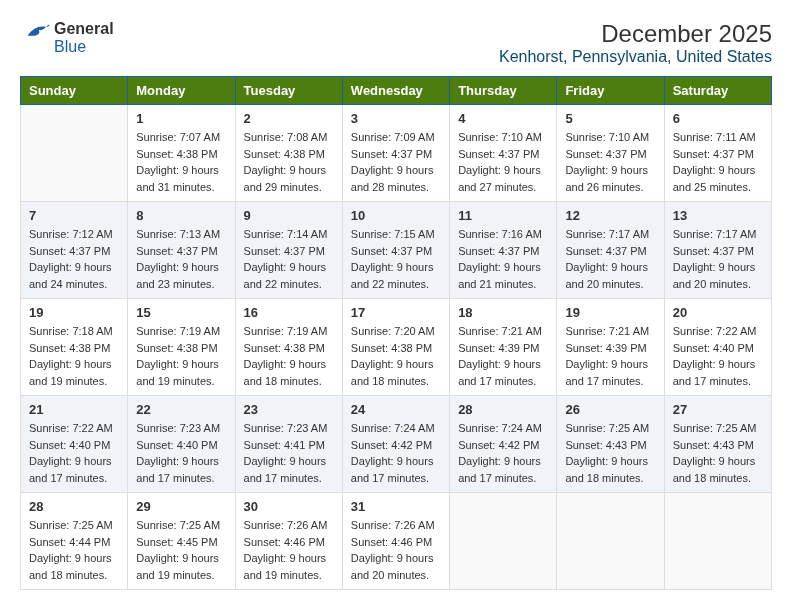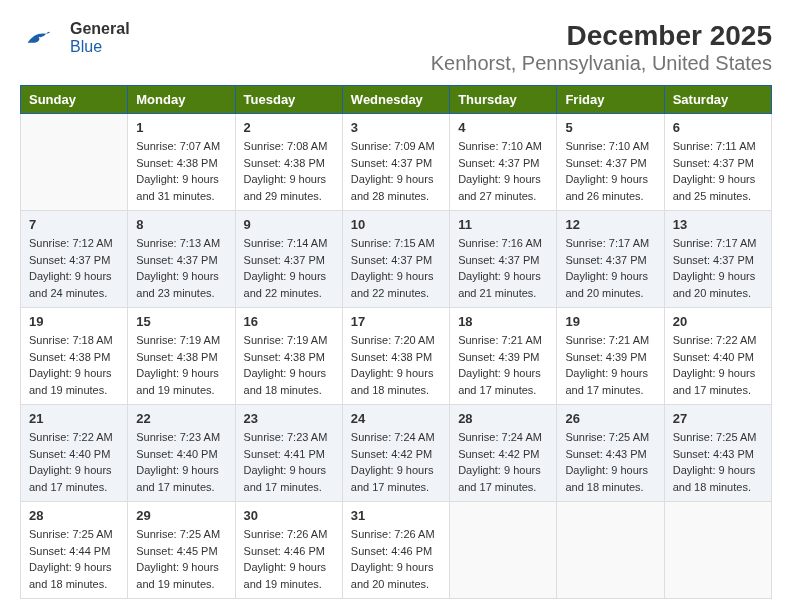--- a/index.html
+++ b/index.html
@@ -11,38 +11,38 @@
       padding: 20px;
     }
     .header {
       display: flex;
       align-items: flex-start;
       justify-content: space-between;
       margin-bottom: 10px;
     }
     .logo {
       display: flex;
-      align-items: flex-end;
-      gap: 20px;
+      align-items: flex-start;
+      gap: 4px;
     }
     .logo-bird {
       width: 30px;
       height: 24px;
     }
     .title-section {
       text-align: right;
     }
     .month-title {
-      font-size: 28px;
-      font-weight: bold;
+      font-size: 24px;
+      font-weight: normal;
       color: #333;
     }
     .location-title {
-      font-size: 20px;
-      color: #737373;
+      font-size: 16px;
+      color: #0c4a6e;
     }
     .calendar {
       width: 100%;
       border-collapse: collapse;
       border: 1px solid #ccc;
     }
     .calendar th {
       background-color: #4d7c0f;
       color: #fff;
       font-size: 13px;

